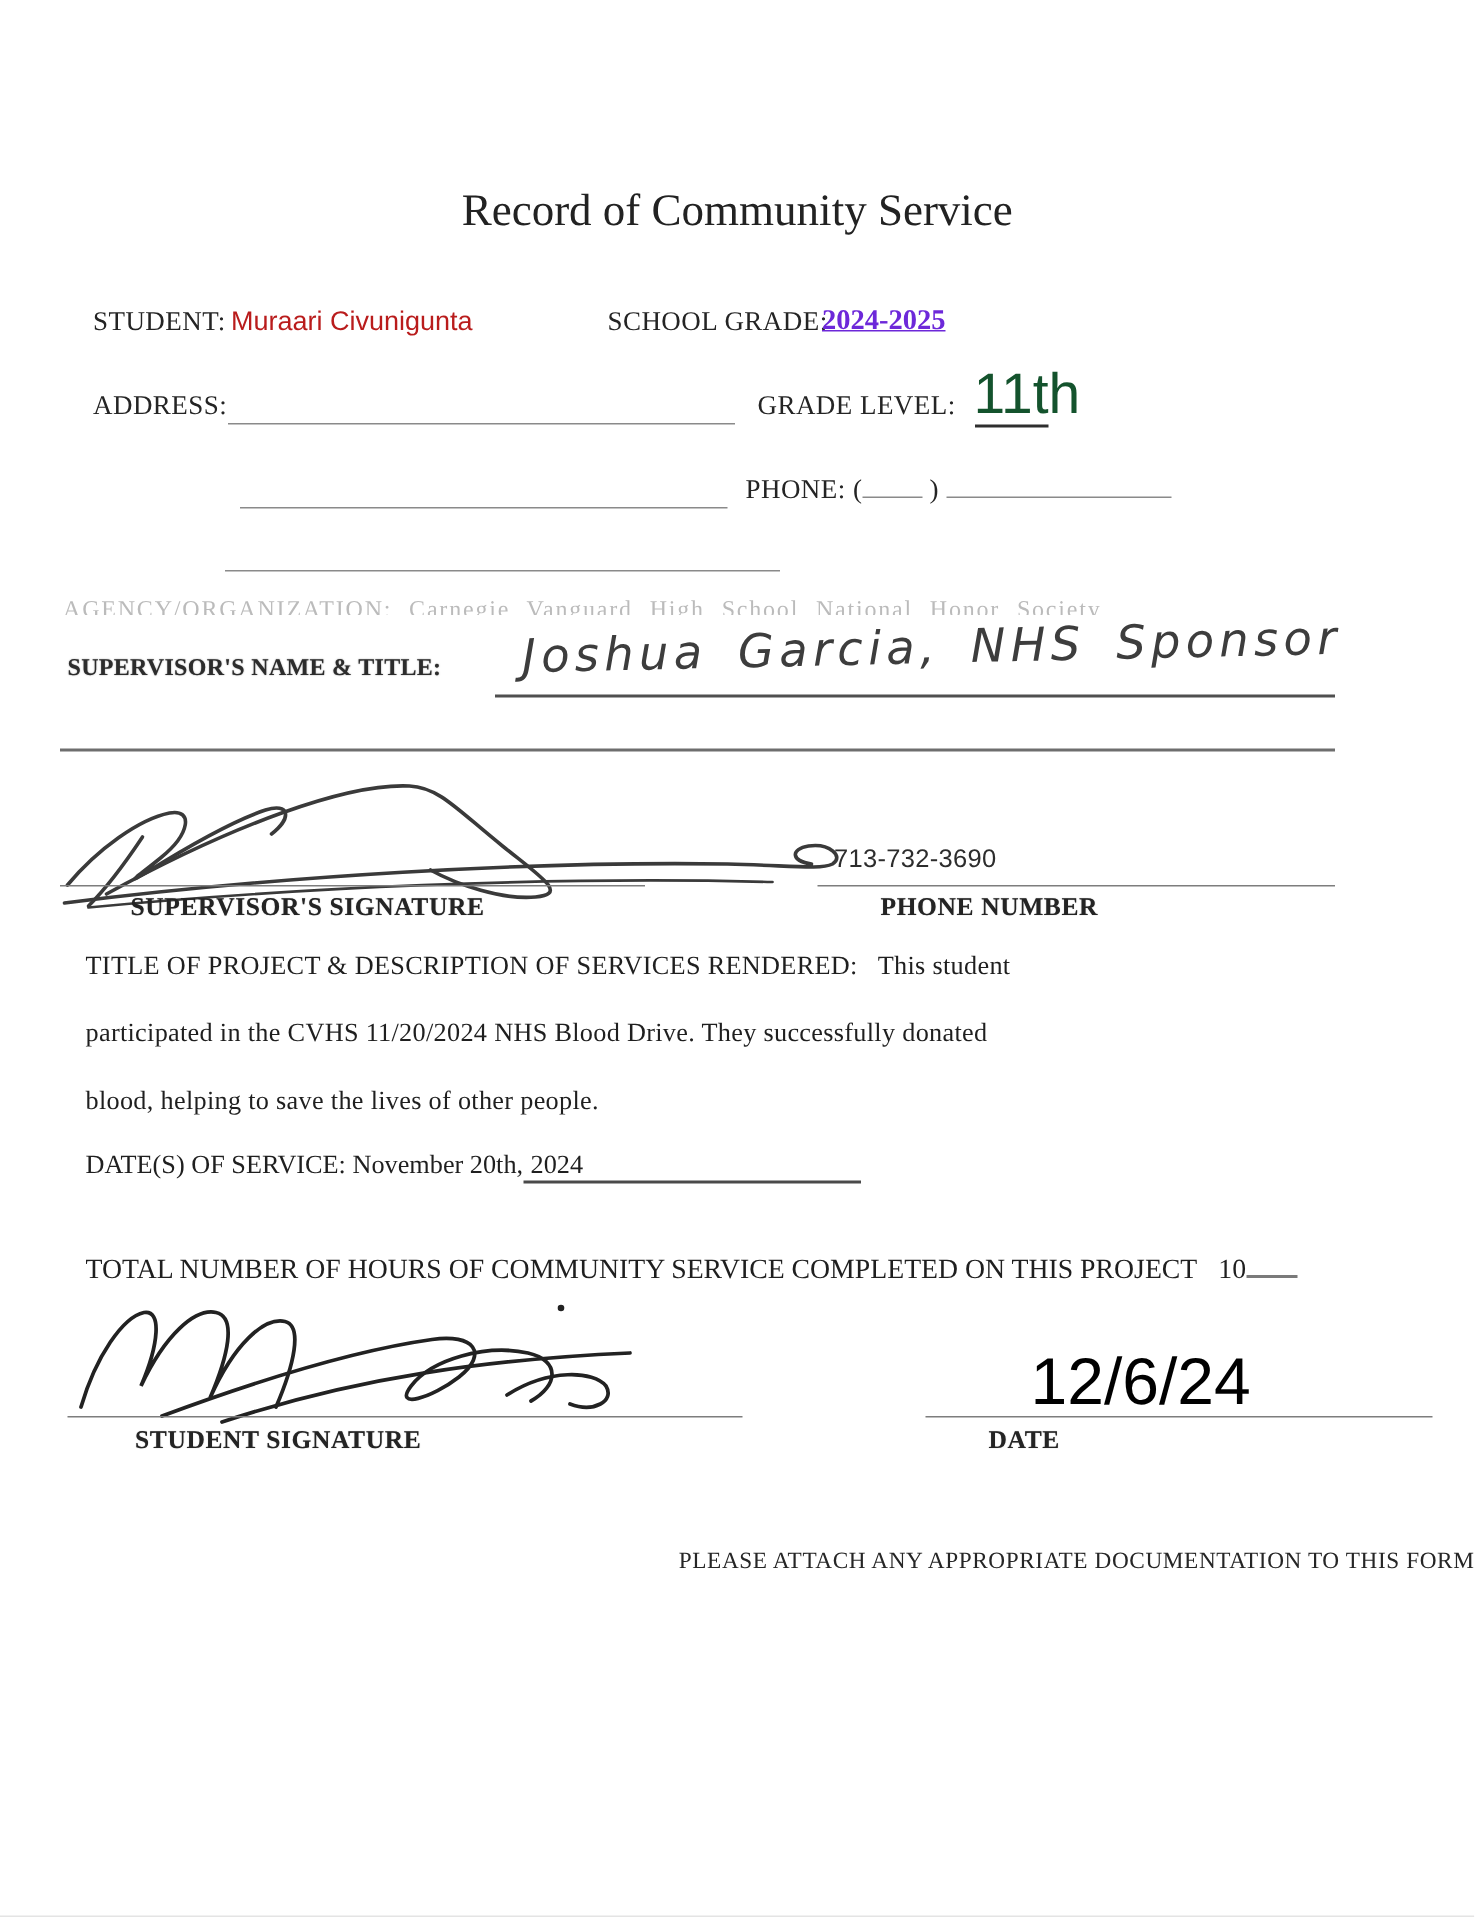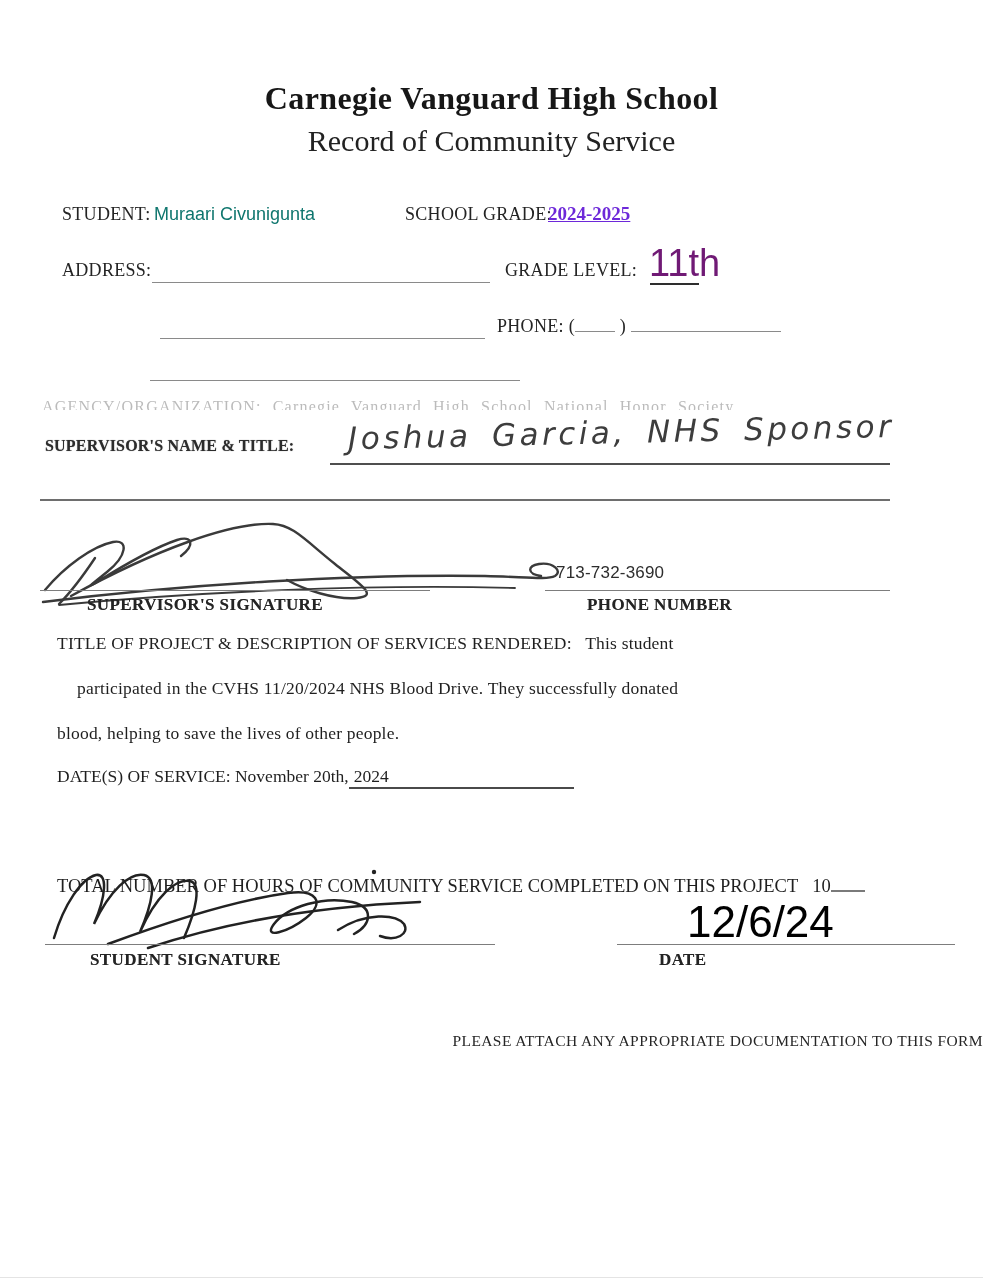--- a/index.html
+++ b/index.html
@@ -8,25 +8,25 @@
     font-family:"Liberation Serif",serif;color:#1f1f1f;overflow:hidden;
   }
   .abs{position:absolute;}
   .sans{font-family:"Liberation Sans",sans-serif;}
   .pre{white-space:pre;}
 
   .doc-title{top:80px;left:0;width:100%;text-align:center;font-size:32px;font-weight:700;letter-spacing:.4px;color:#171717;}
   .doc-subtitle{top:124px;left:0;width:100%;text-align:center;font-size:30px;font-weight:400;color:#222;}
 
   .lbl{font-size:18px;letter-spacing:.3px;color:#242424;}
-  .student-name{font-size:18px;color:#0f766e;}
+  .student-name{font-size:18px;color:#b91c1c;}
   .school-year-val{font-size:19px;font-weight:700;text-decoration:underline;color:#6d28d9;}
 
   .blank-line{border-bottom:1.6px solid #8a8a8a;}
-  .grade-val{font-size:38px;color:#701a75;line-height:1;}
+  .grade-val{font-size:38px;color:#14532d;line-height:1;}
   .grade-underline{border-top:2.2px solid #2e2e2e;}
 
   .phone-row{font-size:18px;letter-spacing:.3px;color:#242424;}
   .phone-short-line{display:inline-block;width:40px;border-bottom:1.6px solid #8a8a8a;height:14px;}
   .phone-long-line{display:inline-block;width:150px;border-bottom:1.6px solid #8a8a8a;height:14px;}
 
   .agency-faded{
     height:11px;overflow:hidden;font-size:16px;line-height:15px;white-space:nowrap;
     color:#8f8f8f;opacity:.6;letter-spacing:1.2px;word-spacing:6px;filter:blur(.4px);
   }
@@ -57,21 +57,20 @@
   .footer{top:1032px;left:0;width:100%;text-align:right;font-size:15.5px;letter-spacing:.4px;color:#262626;}
 
   .bottom-artifact{top:1277px;left:0;width:983px;border-top:1px solid #e4e4e4;}
   svg{display:block;}
 </style>
 </head>
 <body>
 
 <div class="page">
 
-  <div class="abs doc-title">Carnegie Vanguard High School</div>
   <div class="abs doc-subtitle">Record of Community Service</div>
 
   <span class="abs lbl" style="top:204px;left:62px;">STUDENT:</span>
   <span class="abs student-name sans" style="top:204px;left:154px;">Muraari Civunigunta</span>
   <span class="abs lbl" style="top:204px;left:405px;">SCHOOL GRADE:</span>
   <span class="abs school-year-val" style="top:203px;left:548px;">2024-2025</span>
 
   <span class="abs lbl" style="top:260px;left:62px;">ADDRESS:</span>
   <div class="abs blank-line" style="top:262px;left:152px;width:338px;height:20px;"></div>
   <span class="abs lbl" style="top:260px;left:505px;">GRADE LEVEL:</span>
@@ -101,26 +100,26 @@
     </g>
   </svg>
   <div class="abs sig-line" style="top:590px;left:40px;width:390px;"></div>
   <span class="abs sig-lbl" style="top:595px;left:45px;">SUPERVISOR'S SIGNATURE</span>
 
   <span class="abs phone-num sans" style="top:563px;left:556px;">713-732-3690</span>
   <div class="abs sig-line" style="top:590px;left:545px;width:345px;"></div>
   <span class="abs sig-lbl" style="top:595px;left:545px;">PHONE NUMBER</span>
 
   <div class="abs desc-line pre" style="top:633px;left:57px;">TITLE OF PROJECT &amp; DESCRIPTION OF SERVICES RENDERED:   This student</div>
-  <div class="abs desc-line pre" style="top:678px;left:57px;margin-left:20px;">participated in the CVHS 11/20/2024 NHS Blood Drive. They successfully donated</div>
+  <div class="abs desc-line pre" style="top:678px;left:57px;">participated in the CVHS 11/20/2024 NHS Blood Drive. They successfully donated</div>
   <div class="abs desc-line pre" style="top:723px;left:57px;">blood, helping to save the lives of other people.</div>
 
   <div class="abs service-date-row pre" style="top:766px;left:57px;"><span>DATE(S) OF SERVICE:</span><span> </span><span>November 20th,</span><span class="service-year">2024</span></div>
 
-  <div class="abs total-row pre" style="top:836px;left:57px;margin-top:40px;"><span>TOTAL NUMBER OF HOURS OF COMMUNITY SERVICE COMPLETED ON THIS PROJECT</span><span class="total-val">10</span><span class="total-line"></span></div>
+  <div class="abs total-row pre" style="top:836px;left:57px;"><span>TOTAL NUMBER OF HOURS OF COMMUNITY SERVICE COMPLETED ON THIS PROJECT</span><span class="total-val">10</span><span class="total-line"></span></div>
 
   <svg class="abs" style="top:866px;left:48px;" width="400" height="85" viewBox="0 0 400 85">
     <g fill="none" stroke="#222" stroke-width="2.5" stroke-linecap="round">
       <path d="M6,72 C16,38 34,12 48,9 C60,7 58,30 46,58 C62,24 82,6 96,9 C110,12 104,38 92,66 C108,30 128,12 142,15 C154,18 148,44 136,72"></path>
       <path d="M60,78 C130,52 190,34 240,27 C268,23 278,36 258,52 C240,66 214,74 226,58 C240,40 276,30 304,36 C326,41 324,58 306,68"></path>
       <path d="M100,82 C190,52 280,40 372,36"></path>
       <path d="M290,64 C318,46 348,48 356,58 C362,68 348,76 332,70"></path>
       <circle cx="326" cy="6" r="2.2" fill="#222" stroke="none"></circle>
     </g>
   </svg>

